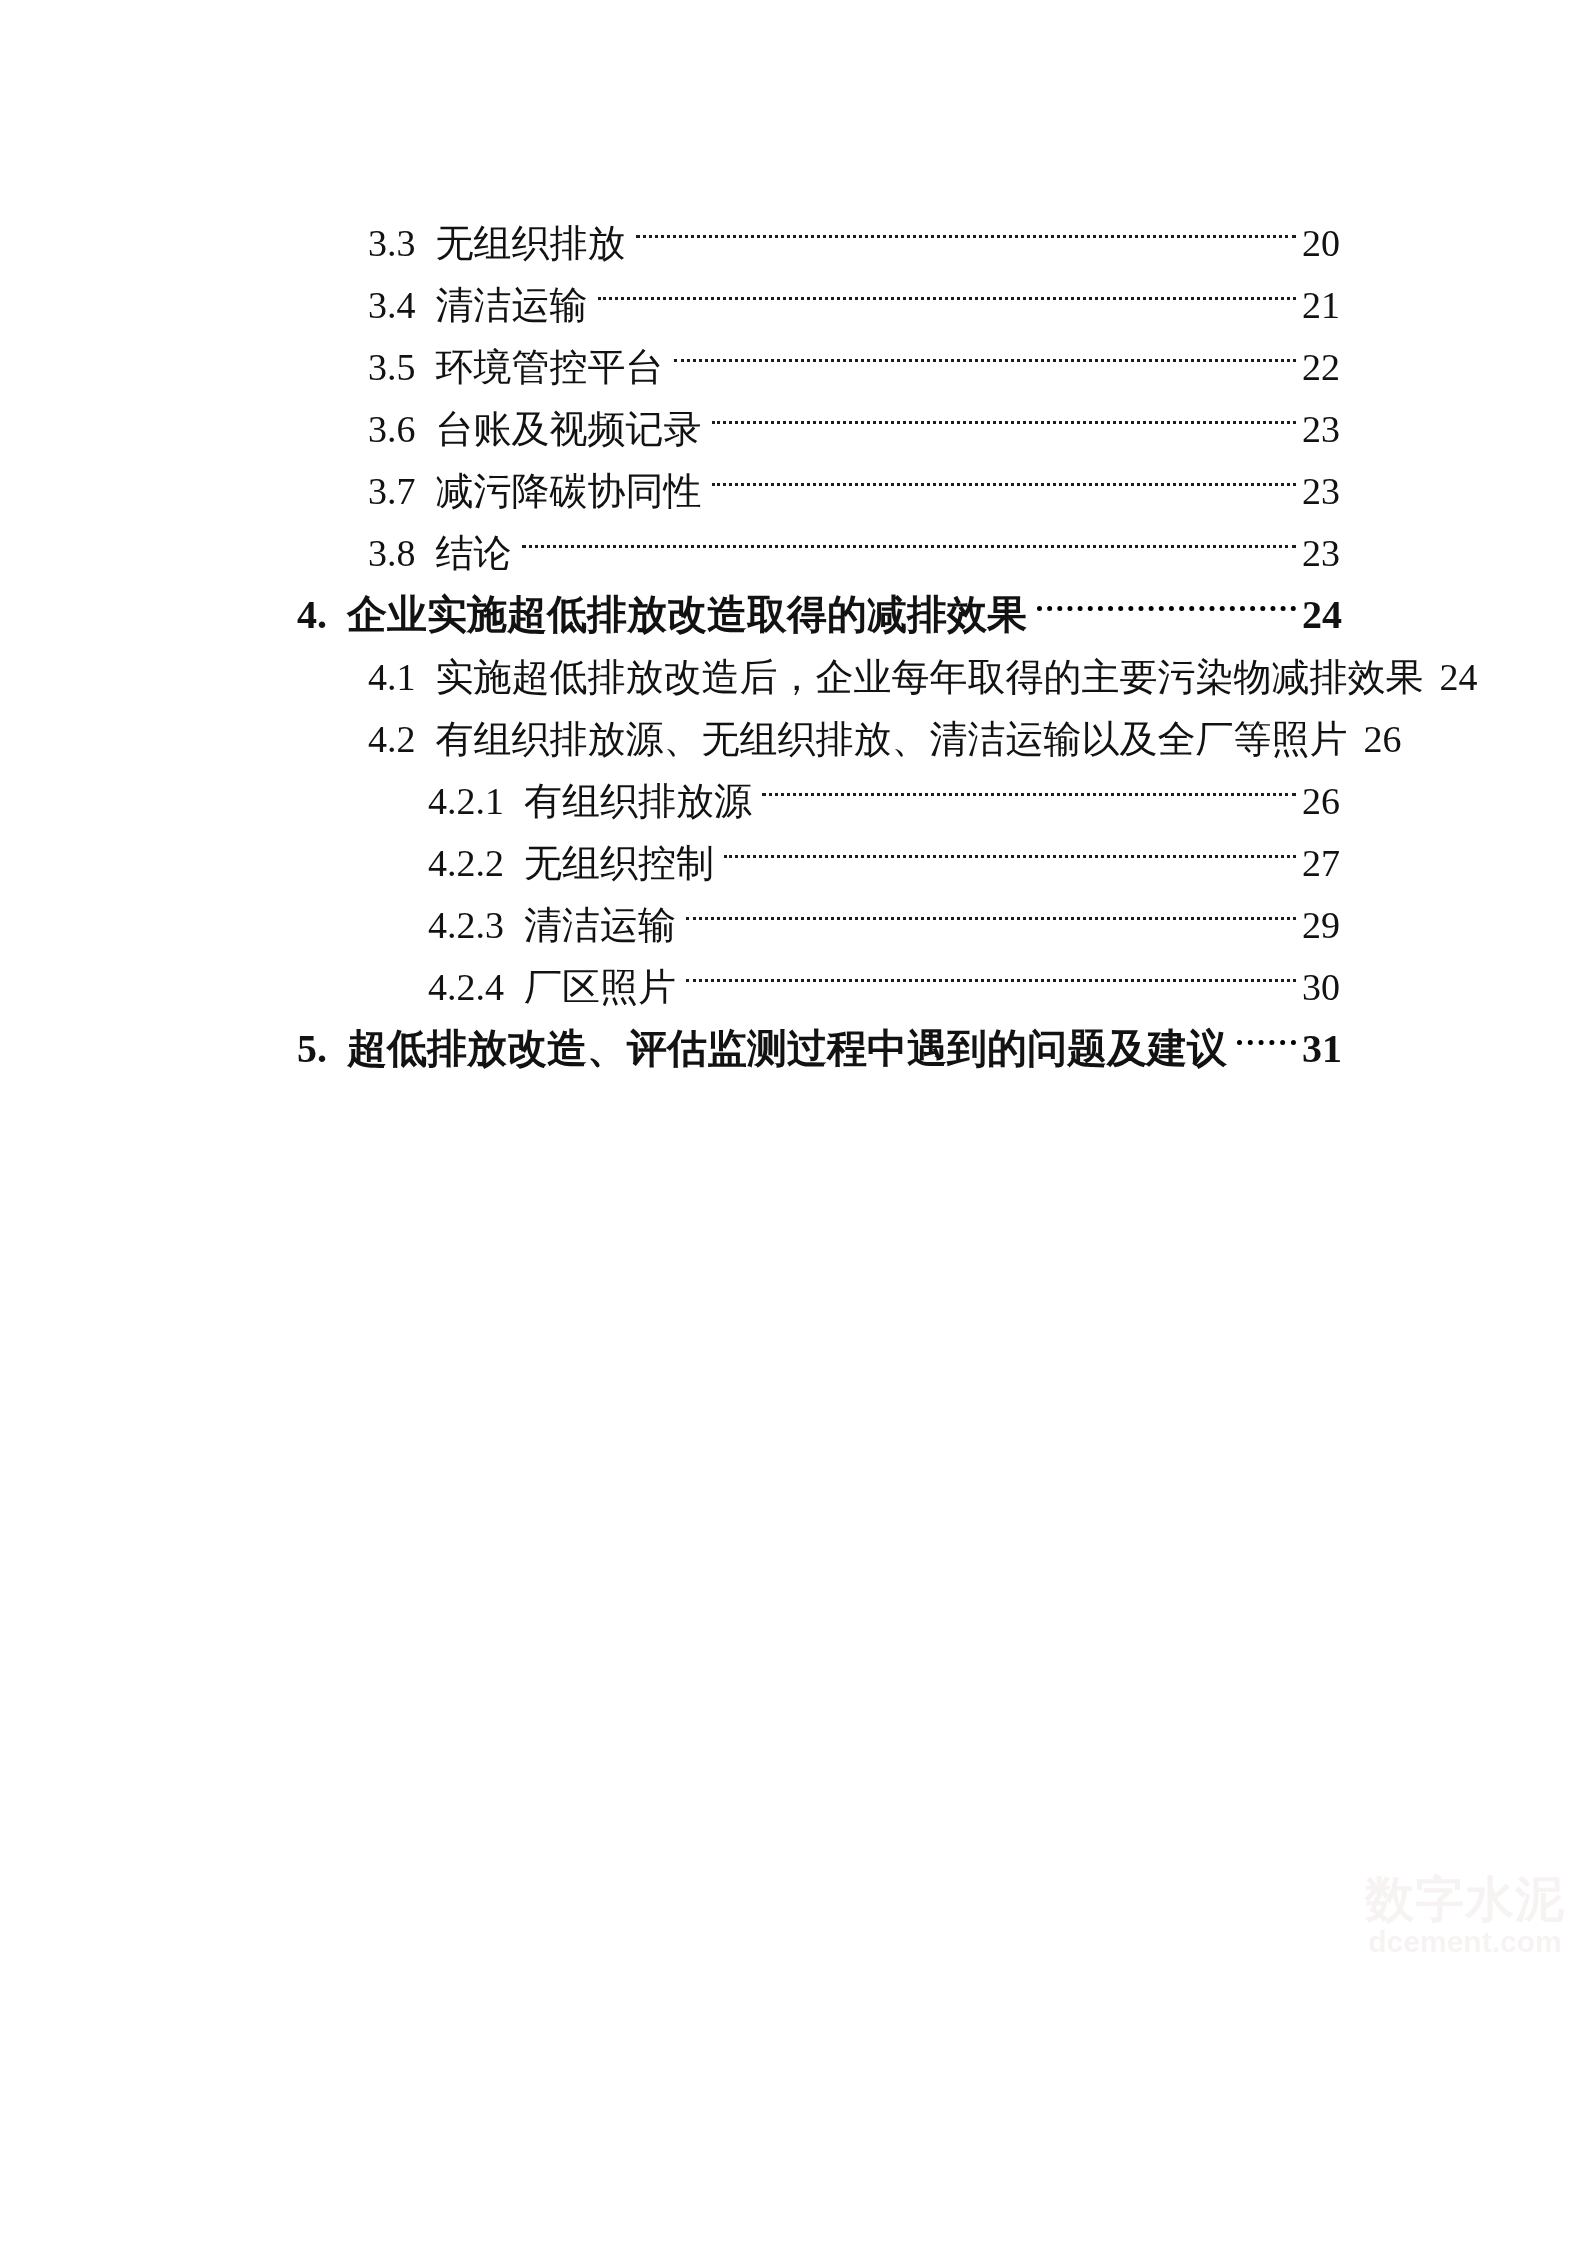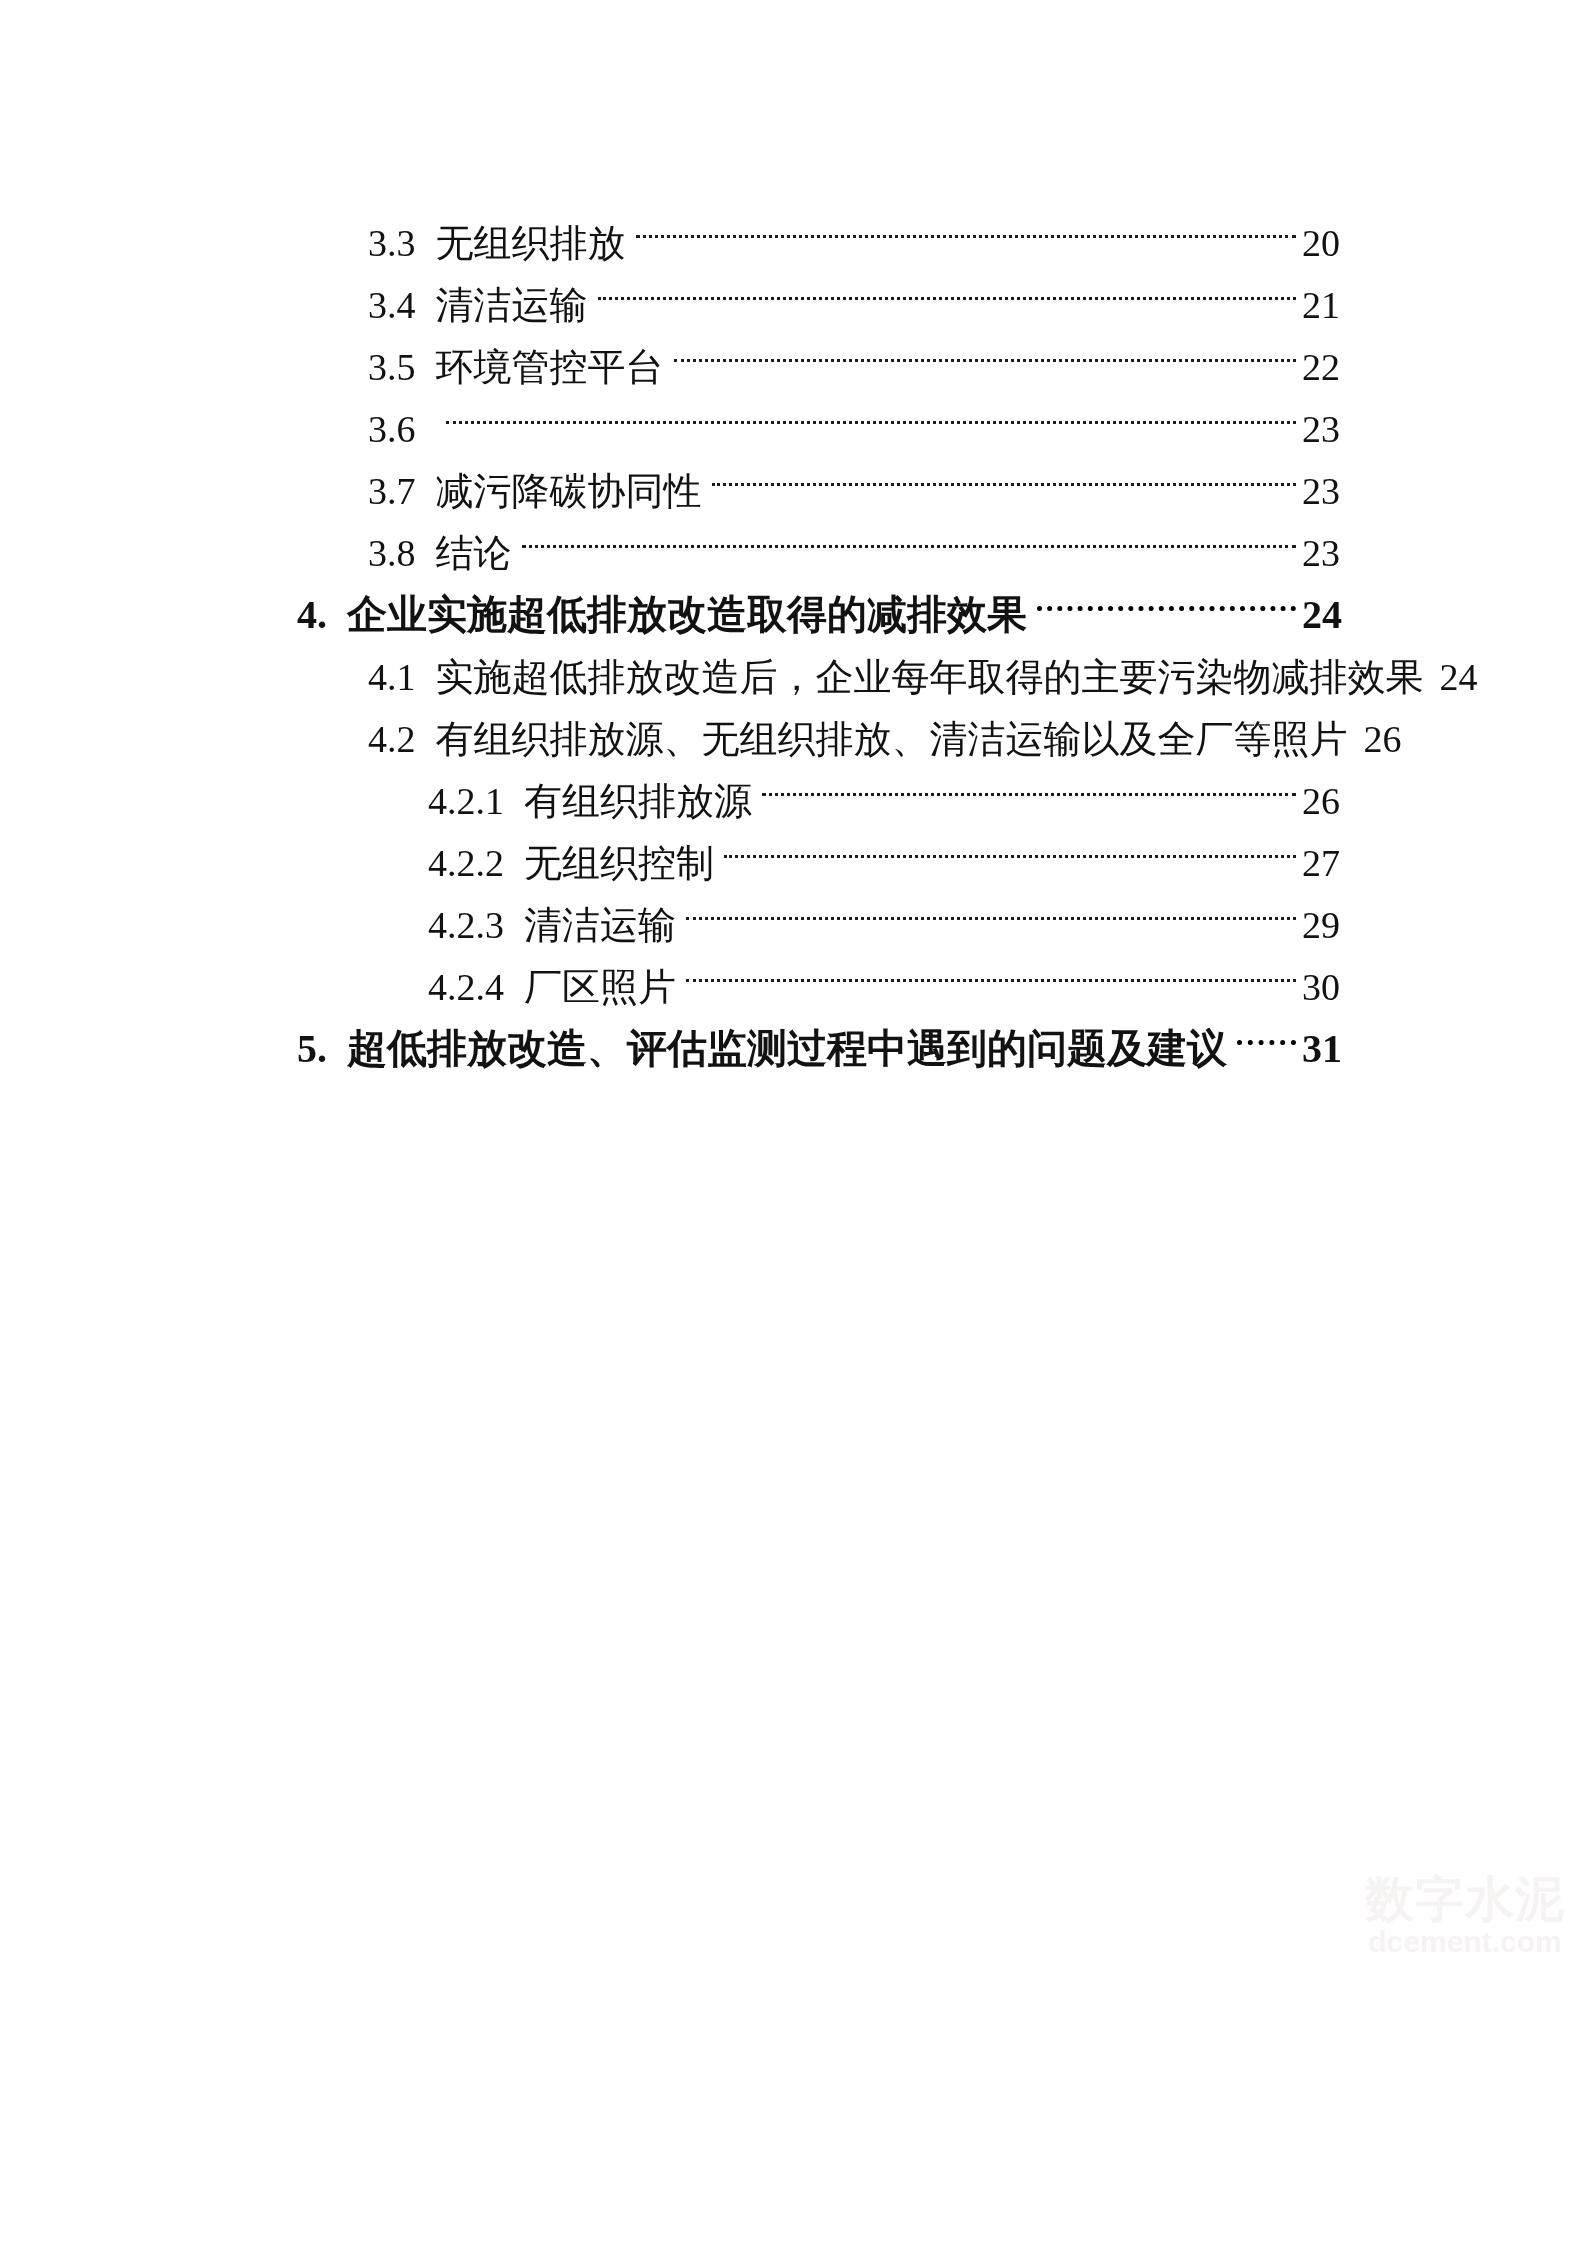--- a/index.html
+++ b/index.html
@@ -113,20 +113,21 @@
 
     <div class="toc-row l2">
       <span class="num">3.5</span>
         <span class="title">环境管控平台</span>
         <span class="leader"></span>
         <span class="pagenum">22</span>
     </div>
 
     <div class="toc-row l2">
       <span class="num">3.6</span>
+        <span class="title">台账及视频记录</span>
         <span class="leader"></span>
         <span class="pagenum">23</span>
     </div>
 
     <div class="toc-row l2">
       <span class="num">3.7</span>
         <span class="title">减污降碳协同性</span>
         <span class="leader"></span>
         <span class="pagenum">23</span>
     </div>

